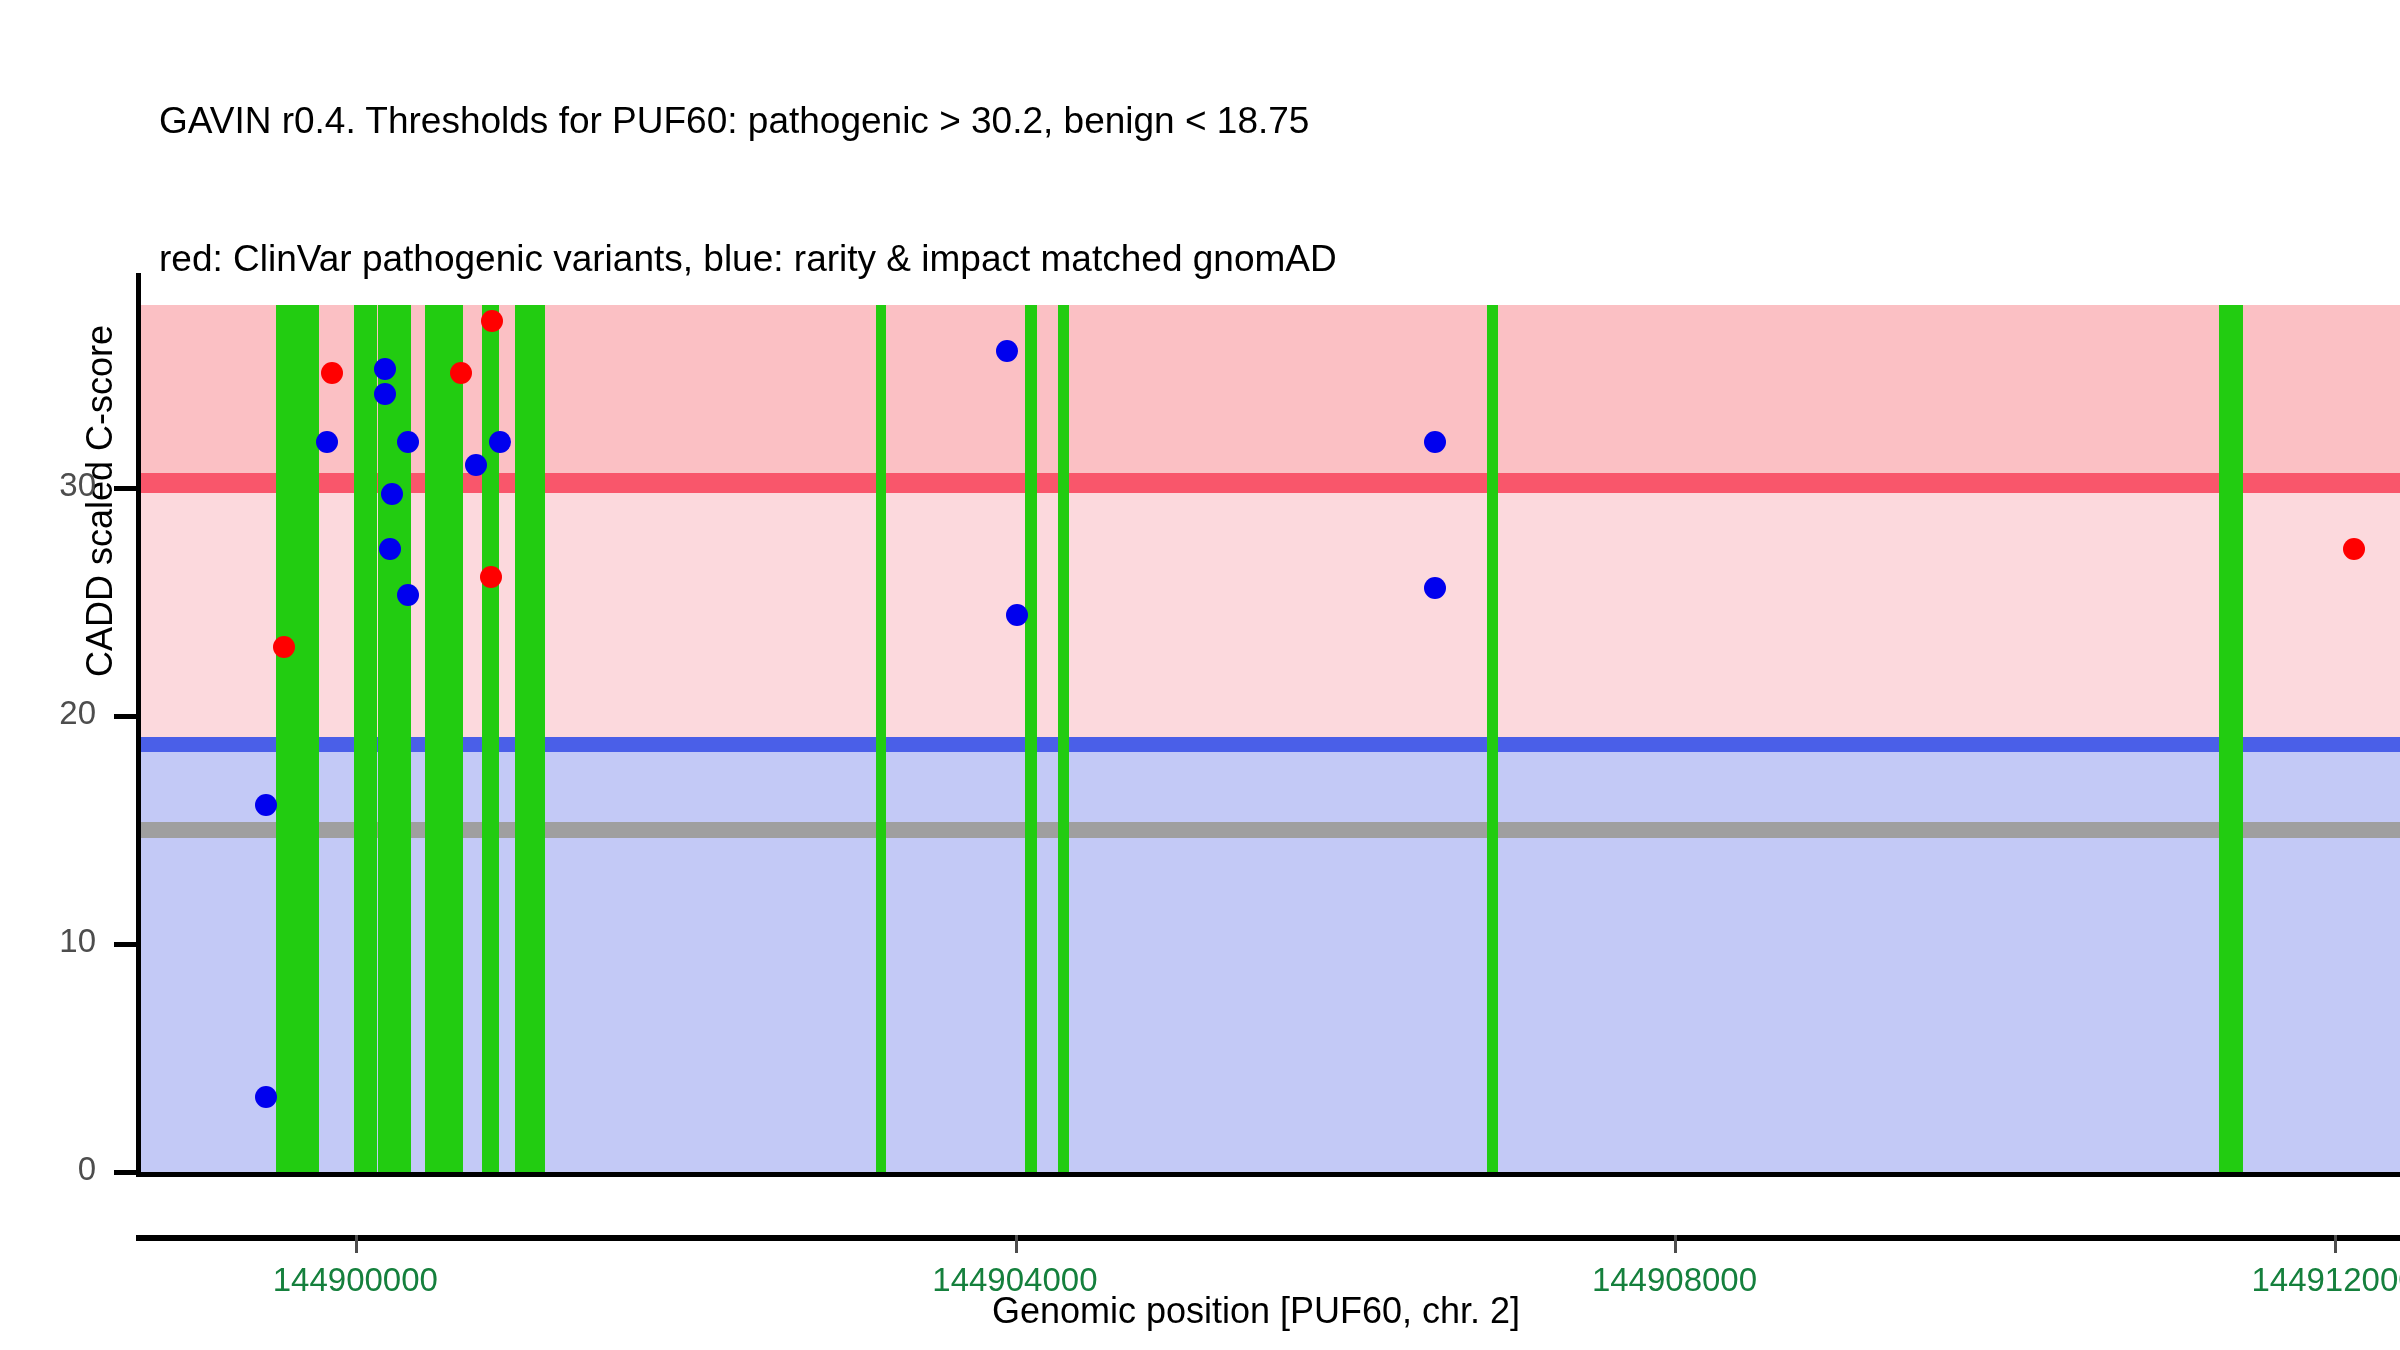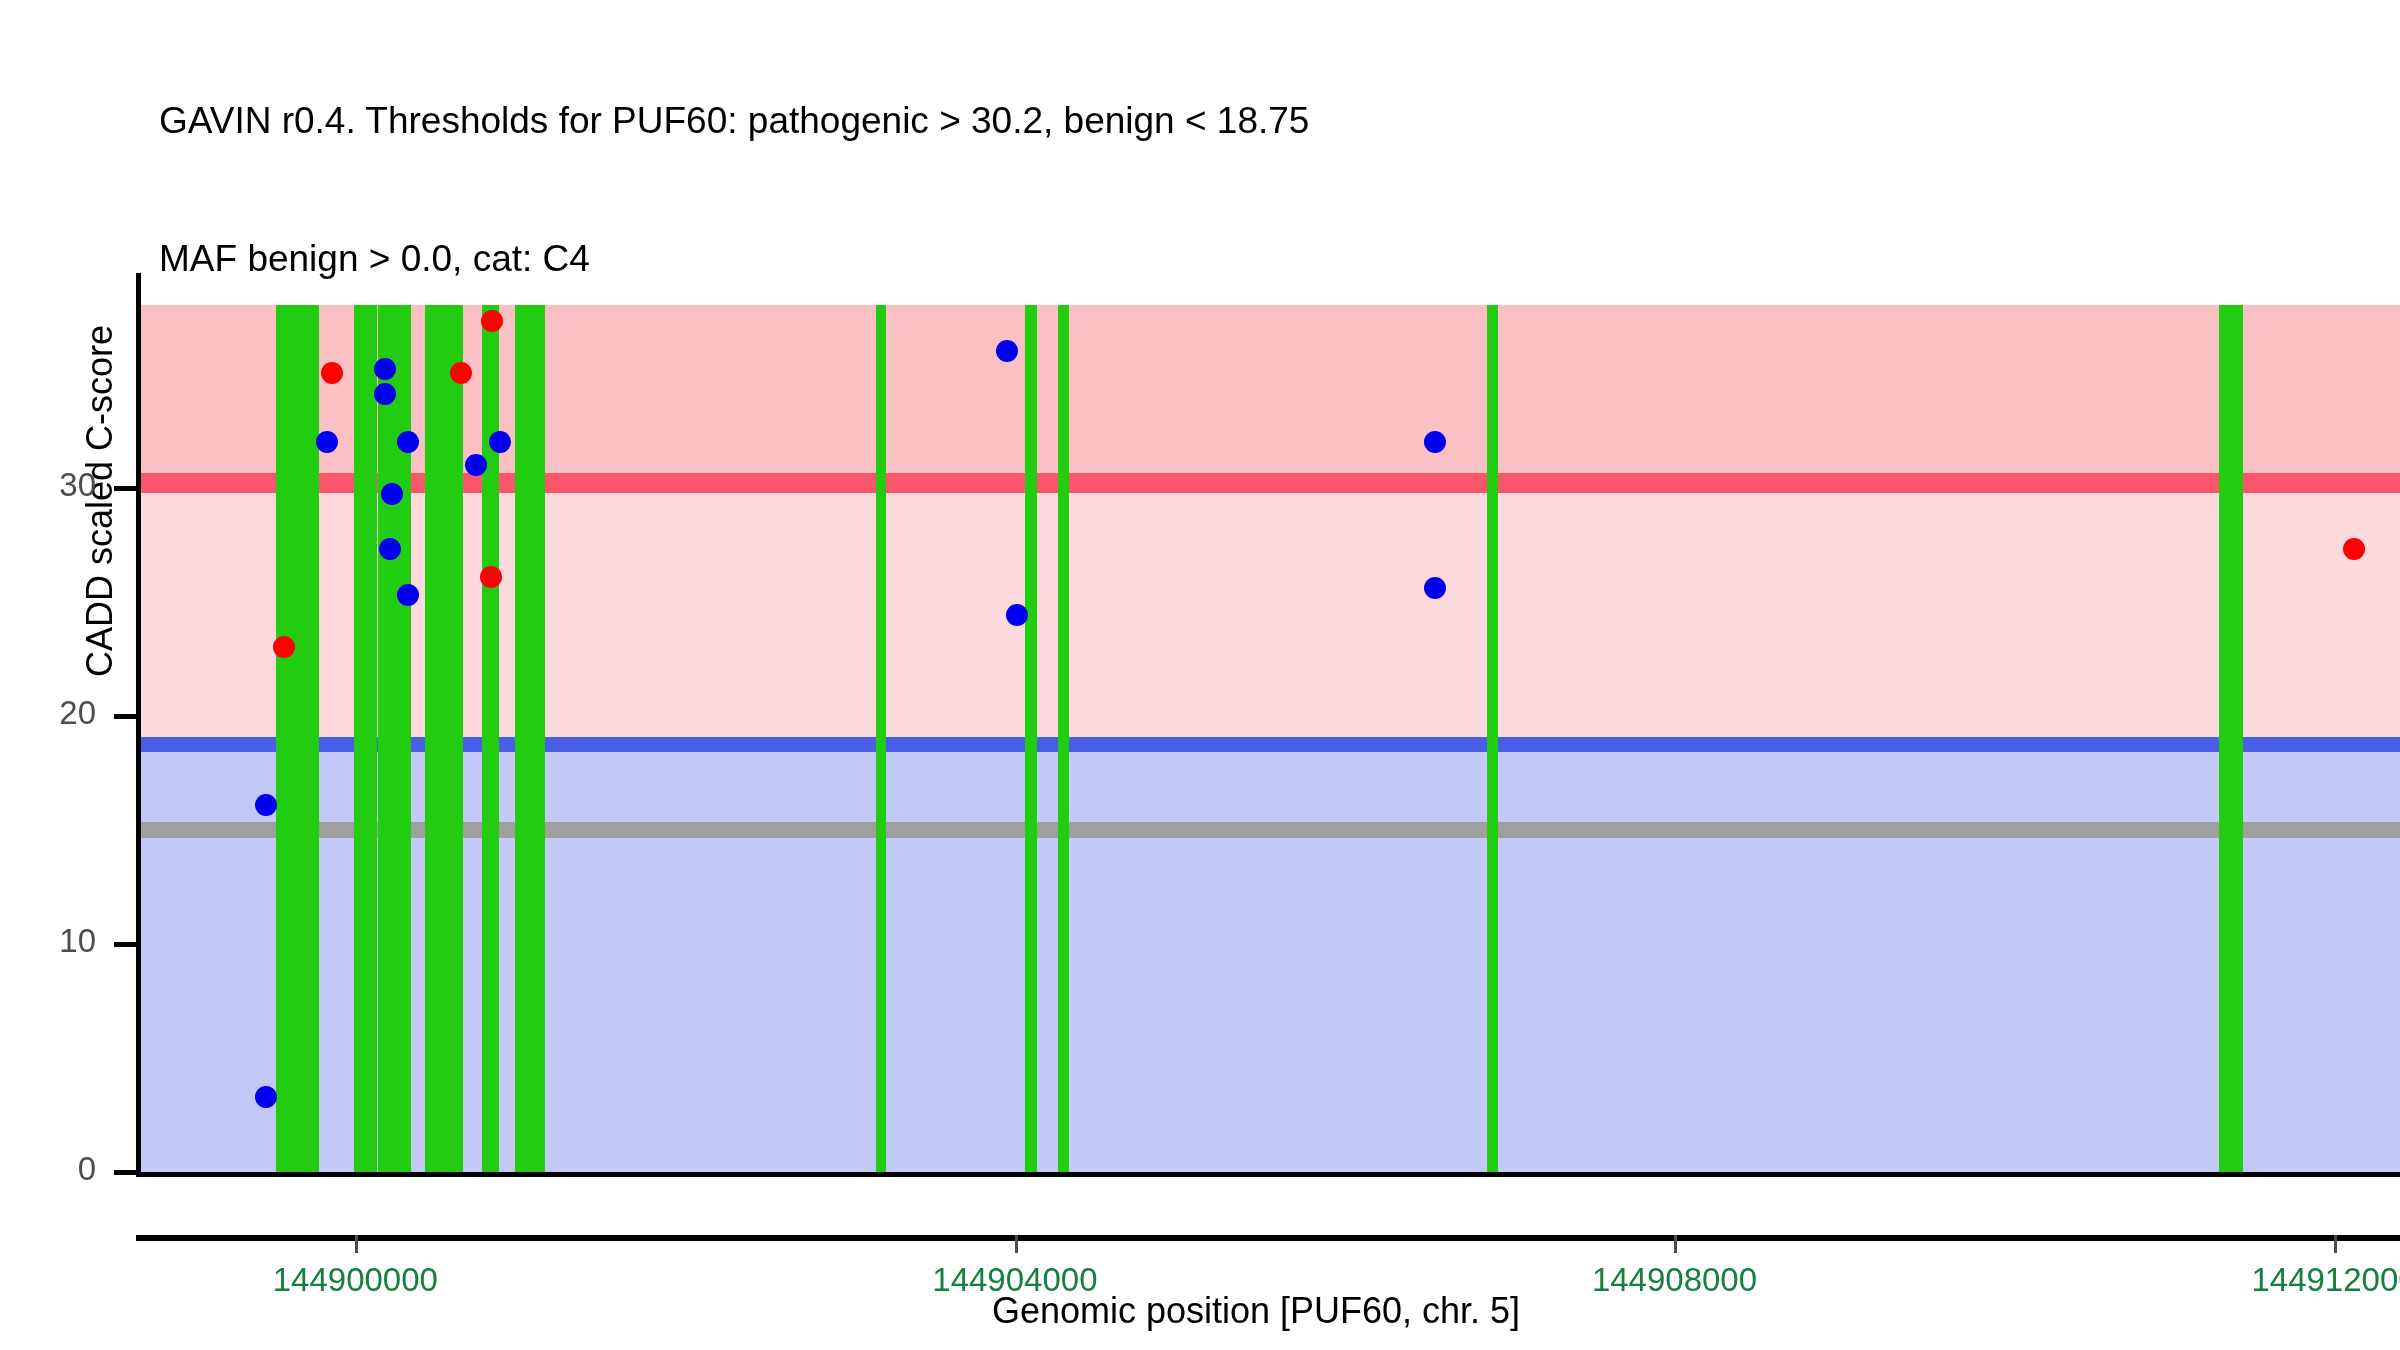--- a/index.html
+++ b/index.html
@@ -62,27 +62,26 @@
   .ylabwrap{position:absolute;width:300px;text-align:right;
             font-size:33px;color:#4d4d4d;}
 </style>
 </head>
 <body>
 
 <div id="stage">
 
   <div id="title">
     <div>GAVIN r0.4. Thresholds for PUF60: pathogenic &gt; 30.2, benign &lt; 18.75</div>
-    <div>MAF benign &gt; 0.0, cat: C4</div>
     <div>red: ClinVar pathogenic variants, blue: rarity &amp; impact matched gnomAD</div>
     <div>variants, green: RefSeq exons, grey: genome-wide fallback threshold</div>
   </div>
 
   <div id="ylab">CADD scaled C-score</div>
-  <div id="xlab">Genomic position [PUF60, chr. 5]</div>
+  <div id="xlab">Genomic position [PUF60, chr. 2]</div>
 
   <div id="panel">
     <div id="yspine"></div>
     <div id="xaxis-line"></div>
     <div id="xaxis-base"></div>
 
     <div id="plot">
 
     <div class="band" style="top: 0px; height: 168.381px; background: rgb(251, 192, 196);"></div>
         <div class="band" style="top: 168.381px; height: 19.1653px; background: rgb(249, 86, 107);"></div>

